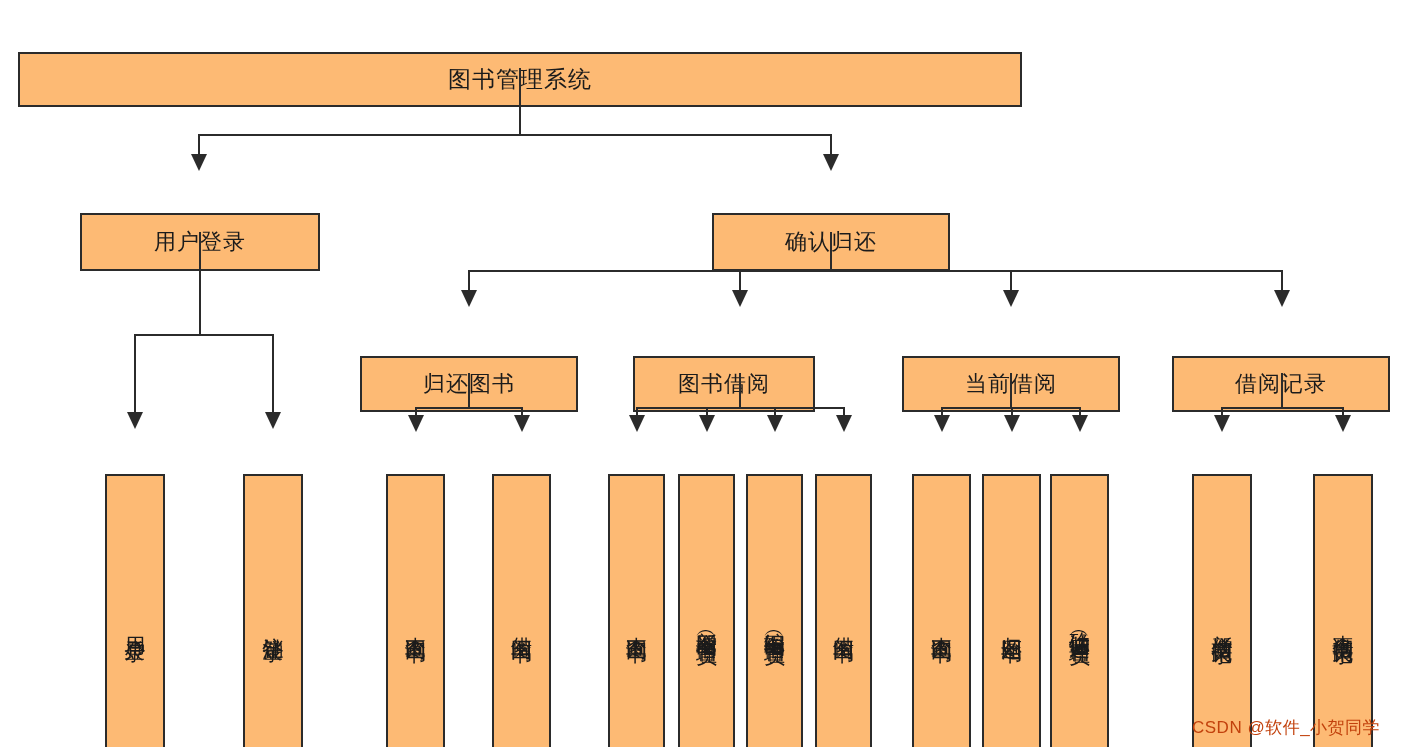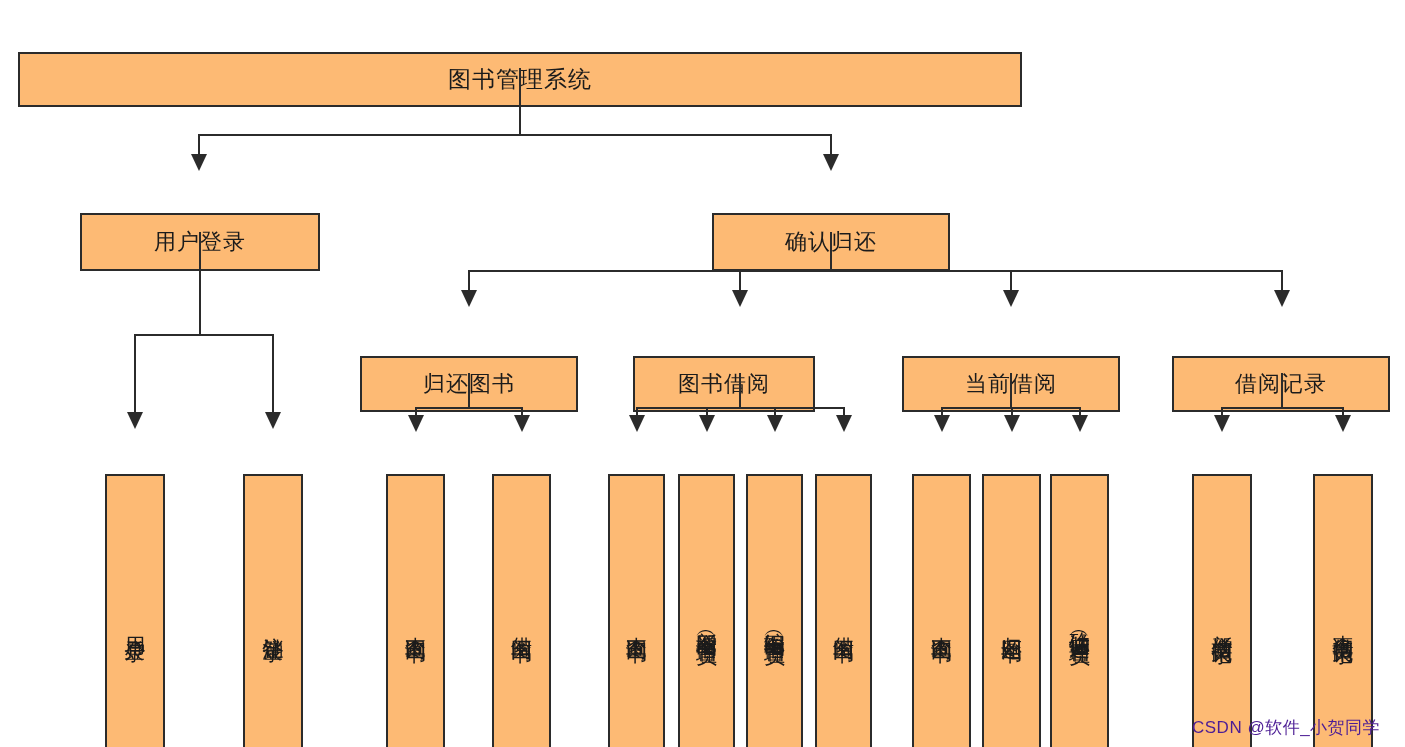--- a/index.html
+++ b/index.html
@@ -56,21 +56,21 @@
   .arrow {
     position: absolute;
     width: 0;
     height: 0;
     border-left: 8px solid transparent;
     border-right: 8px solid transparent;
     border-top: 17px solid #2b2b2b;
   }
   .watermark {
     position: absolute;
-    color: #4c1d95;
+    color: #c2410c;
     font-size: 17px;
     letter-spacing: 0.5px;
     white-space: nowrap;
     user-select: none;
   }
 </style>
 </head>
 <body>
 
 <div id="canvas">

